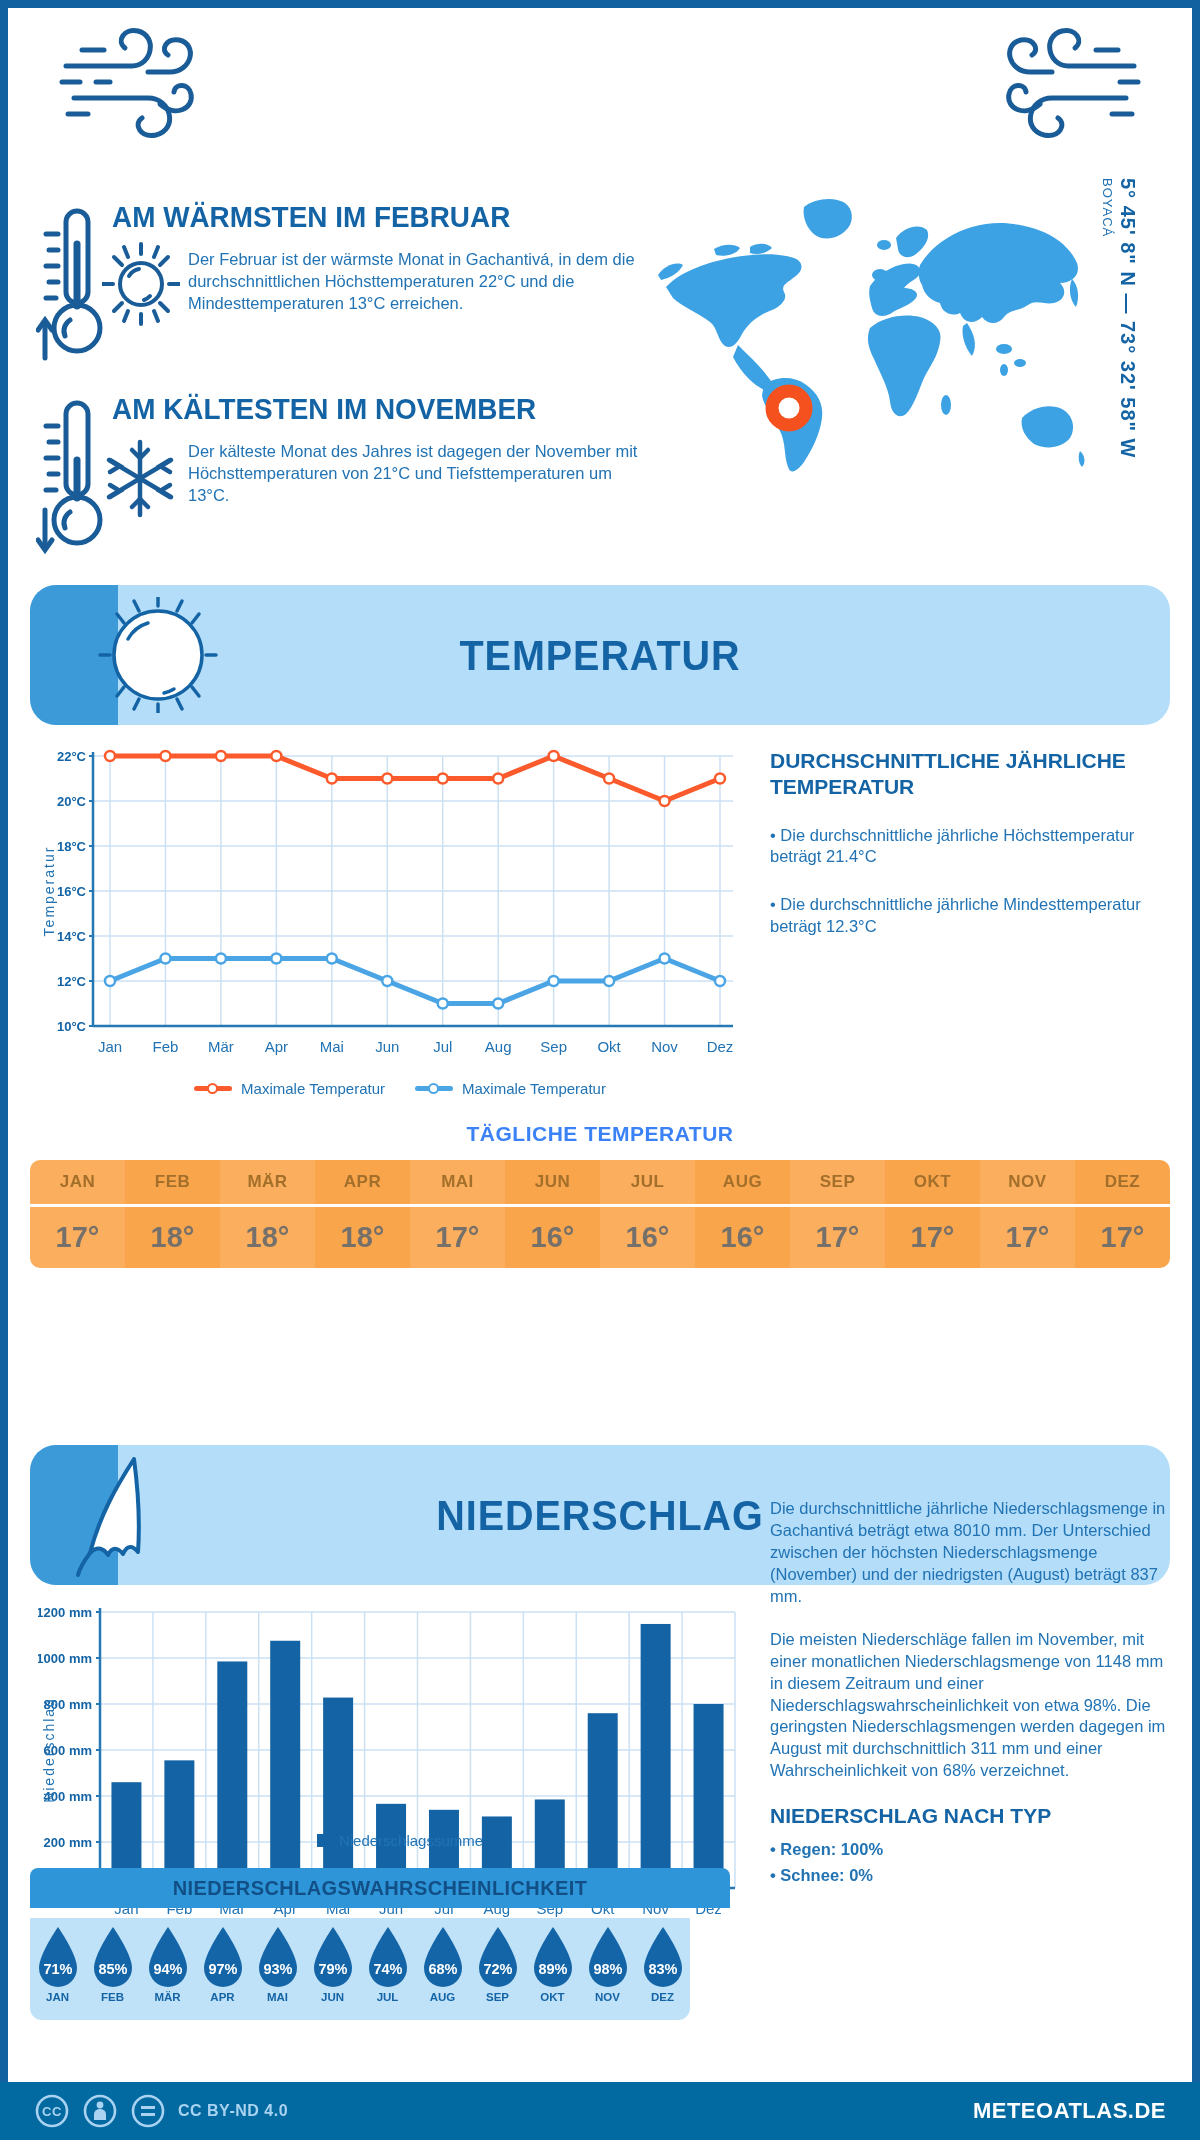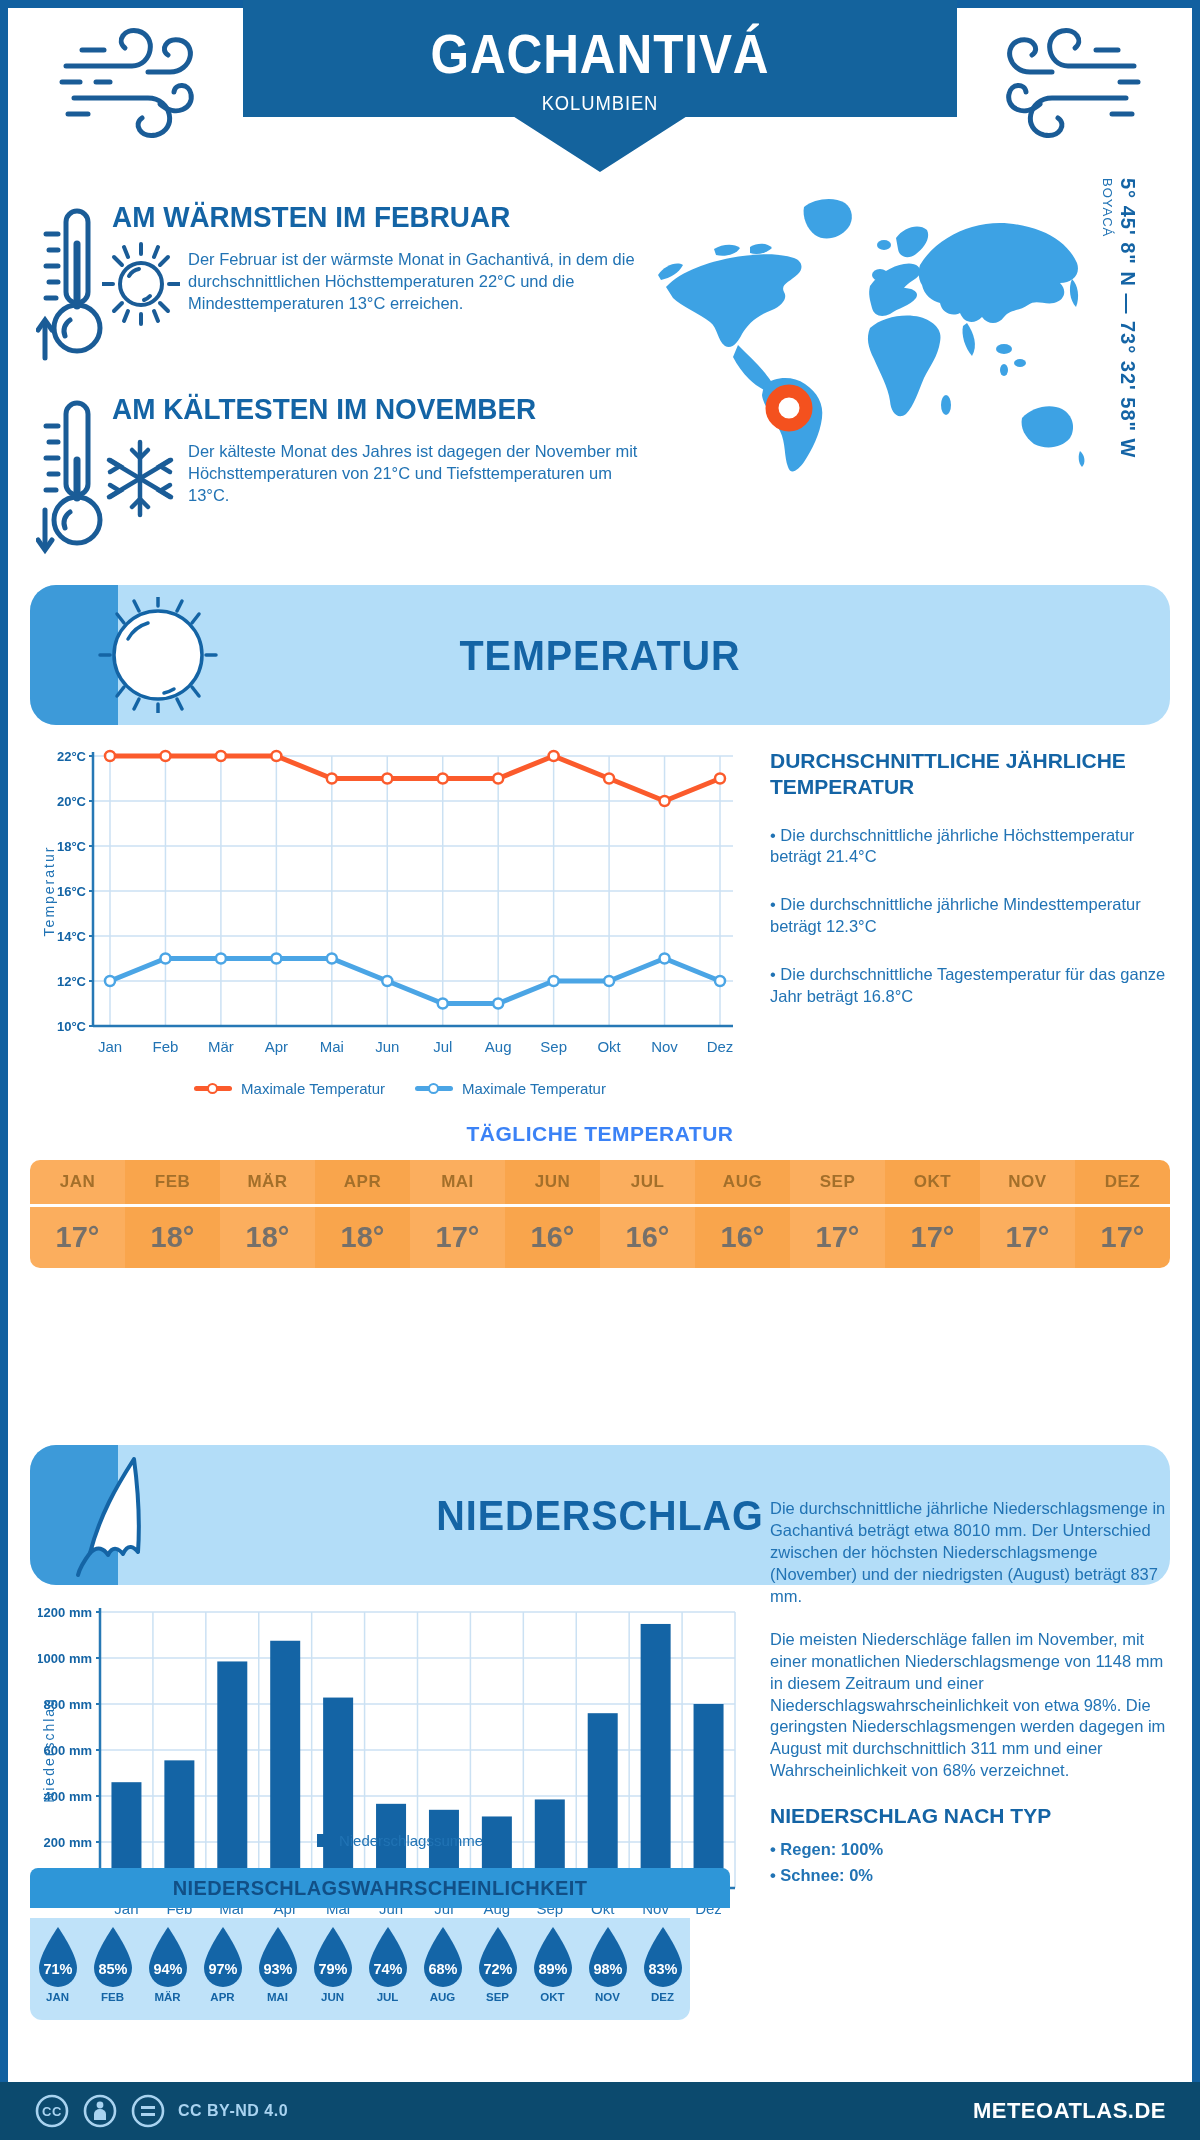--- a/index.html
+++ b/index.html
@@ -46,21 +46,21 @@
   .dtable .dv{display:flex;align-items:center;justify-content:center;font-size:29px;font-weight:bold;color:#75706A;}
   .dtable .sep{background:#fff;}
   
   .prob-head{position:absolute;left:30px;top:1868px;width:700px;height:40px;background:#2E96D8;border-radius:8px 8px 0 0;
      display:flex;align-items:center;justify-content:center;font-size:20px;font-weight:bold;color:#114F86;letter-spacing:.4px;transform-origin:center;}
   .prob-body{position:absolute;left:30px;top:1918px;width:660px;height:102px;background:#BFE2F9;border-radius:0 0 12px 12px;
      display:grid;grid-template-columns:repeat(12,1fr);}
   .drop-cell{display:flex;flex-direction:column;align-items:center;justify-content:flex-start;padding-top:7px;}
   .drop-cell .mon{font-size:11.5px;font-weight:bold;color:#1464A5;margin-top:2px;}
   
-  .footer{position:absolute;left:0;top:2082px;width:1200px;height:58px;background:#0c4a6e;
+  .footer{position:absolute;left:0;top:2082px;width:1200px;height:58px;background:#0369a1;
      display:flex;align-items:center;justify-content:space-between;padding:0 34px;box-sizing:border-box;}
   .cc-group{display:flex;align-items:center;gap:12px;color:#A9D3F0;font-weight:bold;font-size:16px;letter-spacing:.5px;}
   .site{color:#fff;font-weight:bold;font-size:22px;letter-spacing:.5px;}
 </style>
 </head>
 <body>
 
 <div class="page">
 
   <div class="frame" style="left:0;top:0;width:1200px;height:8px"></div>
@@ -84,24 +84,20 @@
       <path d="M14,52 H80 C100,52 106,22 86,17 C72,14 64,27 73,34"></path>
       <path d="M96,58 h22 C140,58 146,30 127,26 C114,24 108,36 116,41"></path>
       <path d="M22,84 H96 C120,84 126,116 104,121 C88,124 81,110 90,104"></path>
       <path d="M108,90 C124,104 142,94 139,80 C137,69 123,69 122,78"></path>
       <line x1="30" y1="36" x2="52" y2="36"></line>
       <line x1="10" y1="68" x2="28" y2="68"></line>
       <line x1="16" y1="100" x2="36" y2="100"></line>
     </g>
   </svg>
 
-  <div class="banner">
-    <h1>GACHANTIVÁ</h1>
-    <div class="sub">KOLUMBIEN</div>
-  </div>
 
   <svg class="abs" style="left:36px;top:206px" width="72" height="160" viewBox="0 0 72 160">
     <g fill="none" stroke="#1A5C97" stroke-width="5" stroke-linecap="round">
       <rect x="30" y="5" width="22" height="92" rx="11"></rect>
       <circle cx="41" cy="122" r="23"></circle>
       <line x1="41" y1="38" x2="41" y2="100" stroke-width="7"></line>
       <path d="M29,130 a13,13 0 0 1 5,-16"></path>
       <line x1="10" y1="28" x2="22" y2="28"></line>
         <line x1="13" y1="44" x2="22" y2="44"></line>
       <line x1="10" y1="60" x2="22" y2="60"></line>
@@ -305,21 +301,20 @@
     <div class="item">
       <span class="lg-line" style="background:#4BA5E5;color:#4BA5E5"></span>
       <span>Maximale Temperatur</span>
     </div>
   </div>
 
   <div class="abs" style="left:770px;top:748px;width:404px">
     <p class="panel-h">DURCHSCHNITTLICHE JÄHRLICHE TEMPERATUR</p>
     <p class="panel-p" style="margin-top:24px">• Die durchschnittliche jährliche Höchsttemperatur beträgt 21.4°C</p>
     <p class="panel-p" style="margin-top:26px">• Die durchschnittliche jährliche Mindesttemperatur beträgt 12.3°C</p>
-    <p class="panel-p" style="margin-top:26px">• Die durchschnittliche Tagestemperatur für das ganze Jahr beträgt 16.8°C</p>
   </div>
 
   <div class="daily-title">TÄGLICHE TEMPERATUR</div>
   <div class="dtable" id="daily-table">
       <div class="mh c0">JAN</div>
       <div class="mh c1">FEB</div>
       <div class="mh c0">MÄR</div>
       <div class="mh c1">APR</div>
       <div class="mh c0">MAI</div>
       <div class="mh c1">JUN</div>

